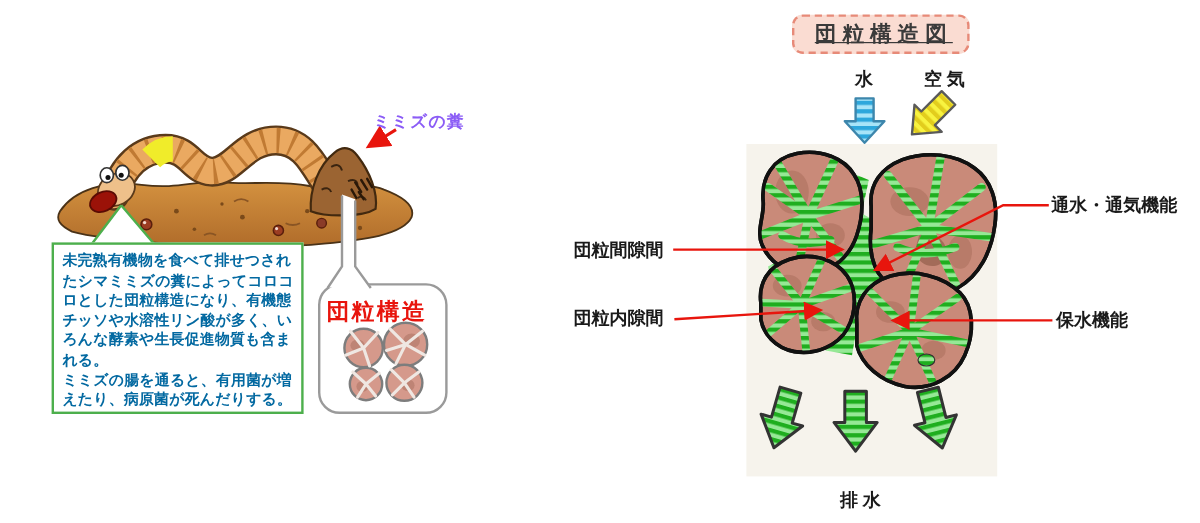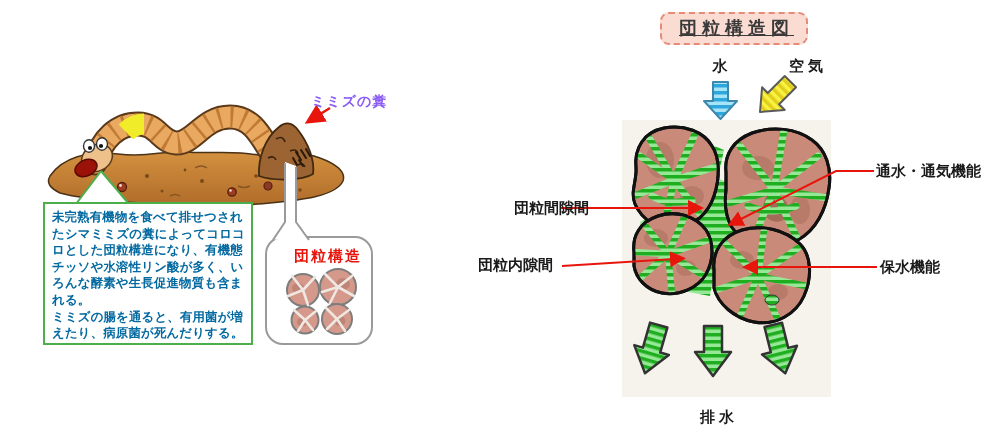--- a/index.html
+++ b/index.html
@@ -5,29 +5,29 @@
   html,body{margin:0;padding:0;background:#fff;}
   #canvas{position:relative;width:1000px;height:436px;background:#ffffff;overflow:hidden;
           font-family:"Liberation Sans","DejaVu Sans",sans-serif;}
   #art{position:absolute;left:0;top:0;z-index:1;}
   .txt{position:absolute;z-index:5;color:#1a1a1a;}
   #castings-label{left:311px;top:93px;font-size:14px;font-weight:bold;color:#8b5cf6;letter-spacing:1px;}
   #speech-box{left:43px;top:202px;width:210px;height:143px;background:#ffffff;
               border:2px solid #4daf4c;box-sizing:border-box;padding:5px 6px 4px 7px;}
   #speech-box .body{font-size:12.4px;line-height:16.6px;font-weight:bold;color:#0369a1;
               white-space:pre-line;letter-spacing:0.2px;}
-  #bubble-title{left:284px;top:247px;width:88px;text-align:center;font-size:15px;font-weight:bold;
+  #bubble-title{left:272px;top:247px;width:88px;font-size:19px;font-weight:bold;
               color:#e8150d;letter-spacing:2px;}
   #diagram-title{left:660px;top:12px;width:148px;height:33px;background:#fadcd2;
               border:2px dashed #e78a78;border-radius:9px;box-sizing:border-box;
               text-align:center;line-height:29px;font-size:18px;font-weight:bold;
               color:#3a3a3a;letter-spacing:5px;text-indent:5px;text-decoration:underline;}
   #water-label{left:702px;top:57px;width:36px;text-align:center;font-size:15px;font-weight:bold;}
-  #air-label{left:763px;top:57px;width:48px;text-align:center;font-size:15px;font-weight:bold;letter-spacing:4px;text-indent:4px;margin-left:19px;}
-  #label-inter{left:478px;top:199px;font-size:15px;font-weight:bold;margin-left:36px;}
+  #air-label{left:763px;top:57px;width:48px;text-align:center;font-size:15px;font-weight:bold;letter-spacing:4px;text-indent:4px;}
+  #label-inter{left:478px;top:199px;font-size:15px;font-weight:bold;}
   #label-intra{left:478px;top:256px;font-size:15px;font-weight:bold;text-align:center;}
   #label-perm{left:876px;top:162px;font-size:15px;font-weight:bold;}
   #label-retention{left:880px;top:258px;font-size:15px;font-weight:bold;}
   #drainage-label{left:686px;top:408px;width:52px;text-align:right;font-size:15px;font-weight:bold;letter-spacing:4px;text-indent:4px;}
 </style>
 </head>
 <body>
 
 <div id="canvas">
 

